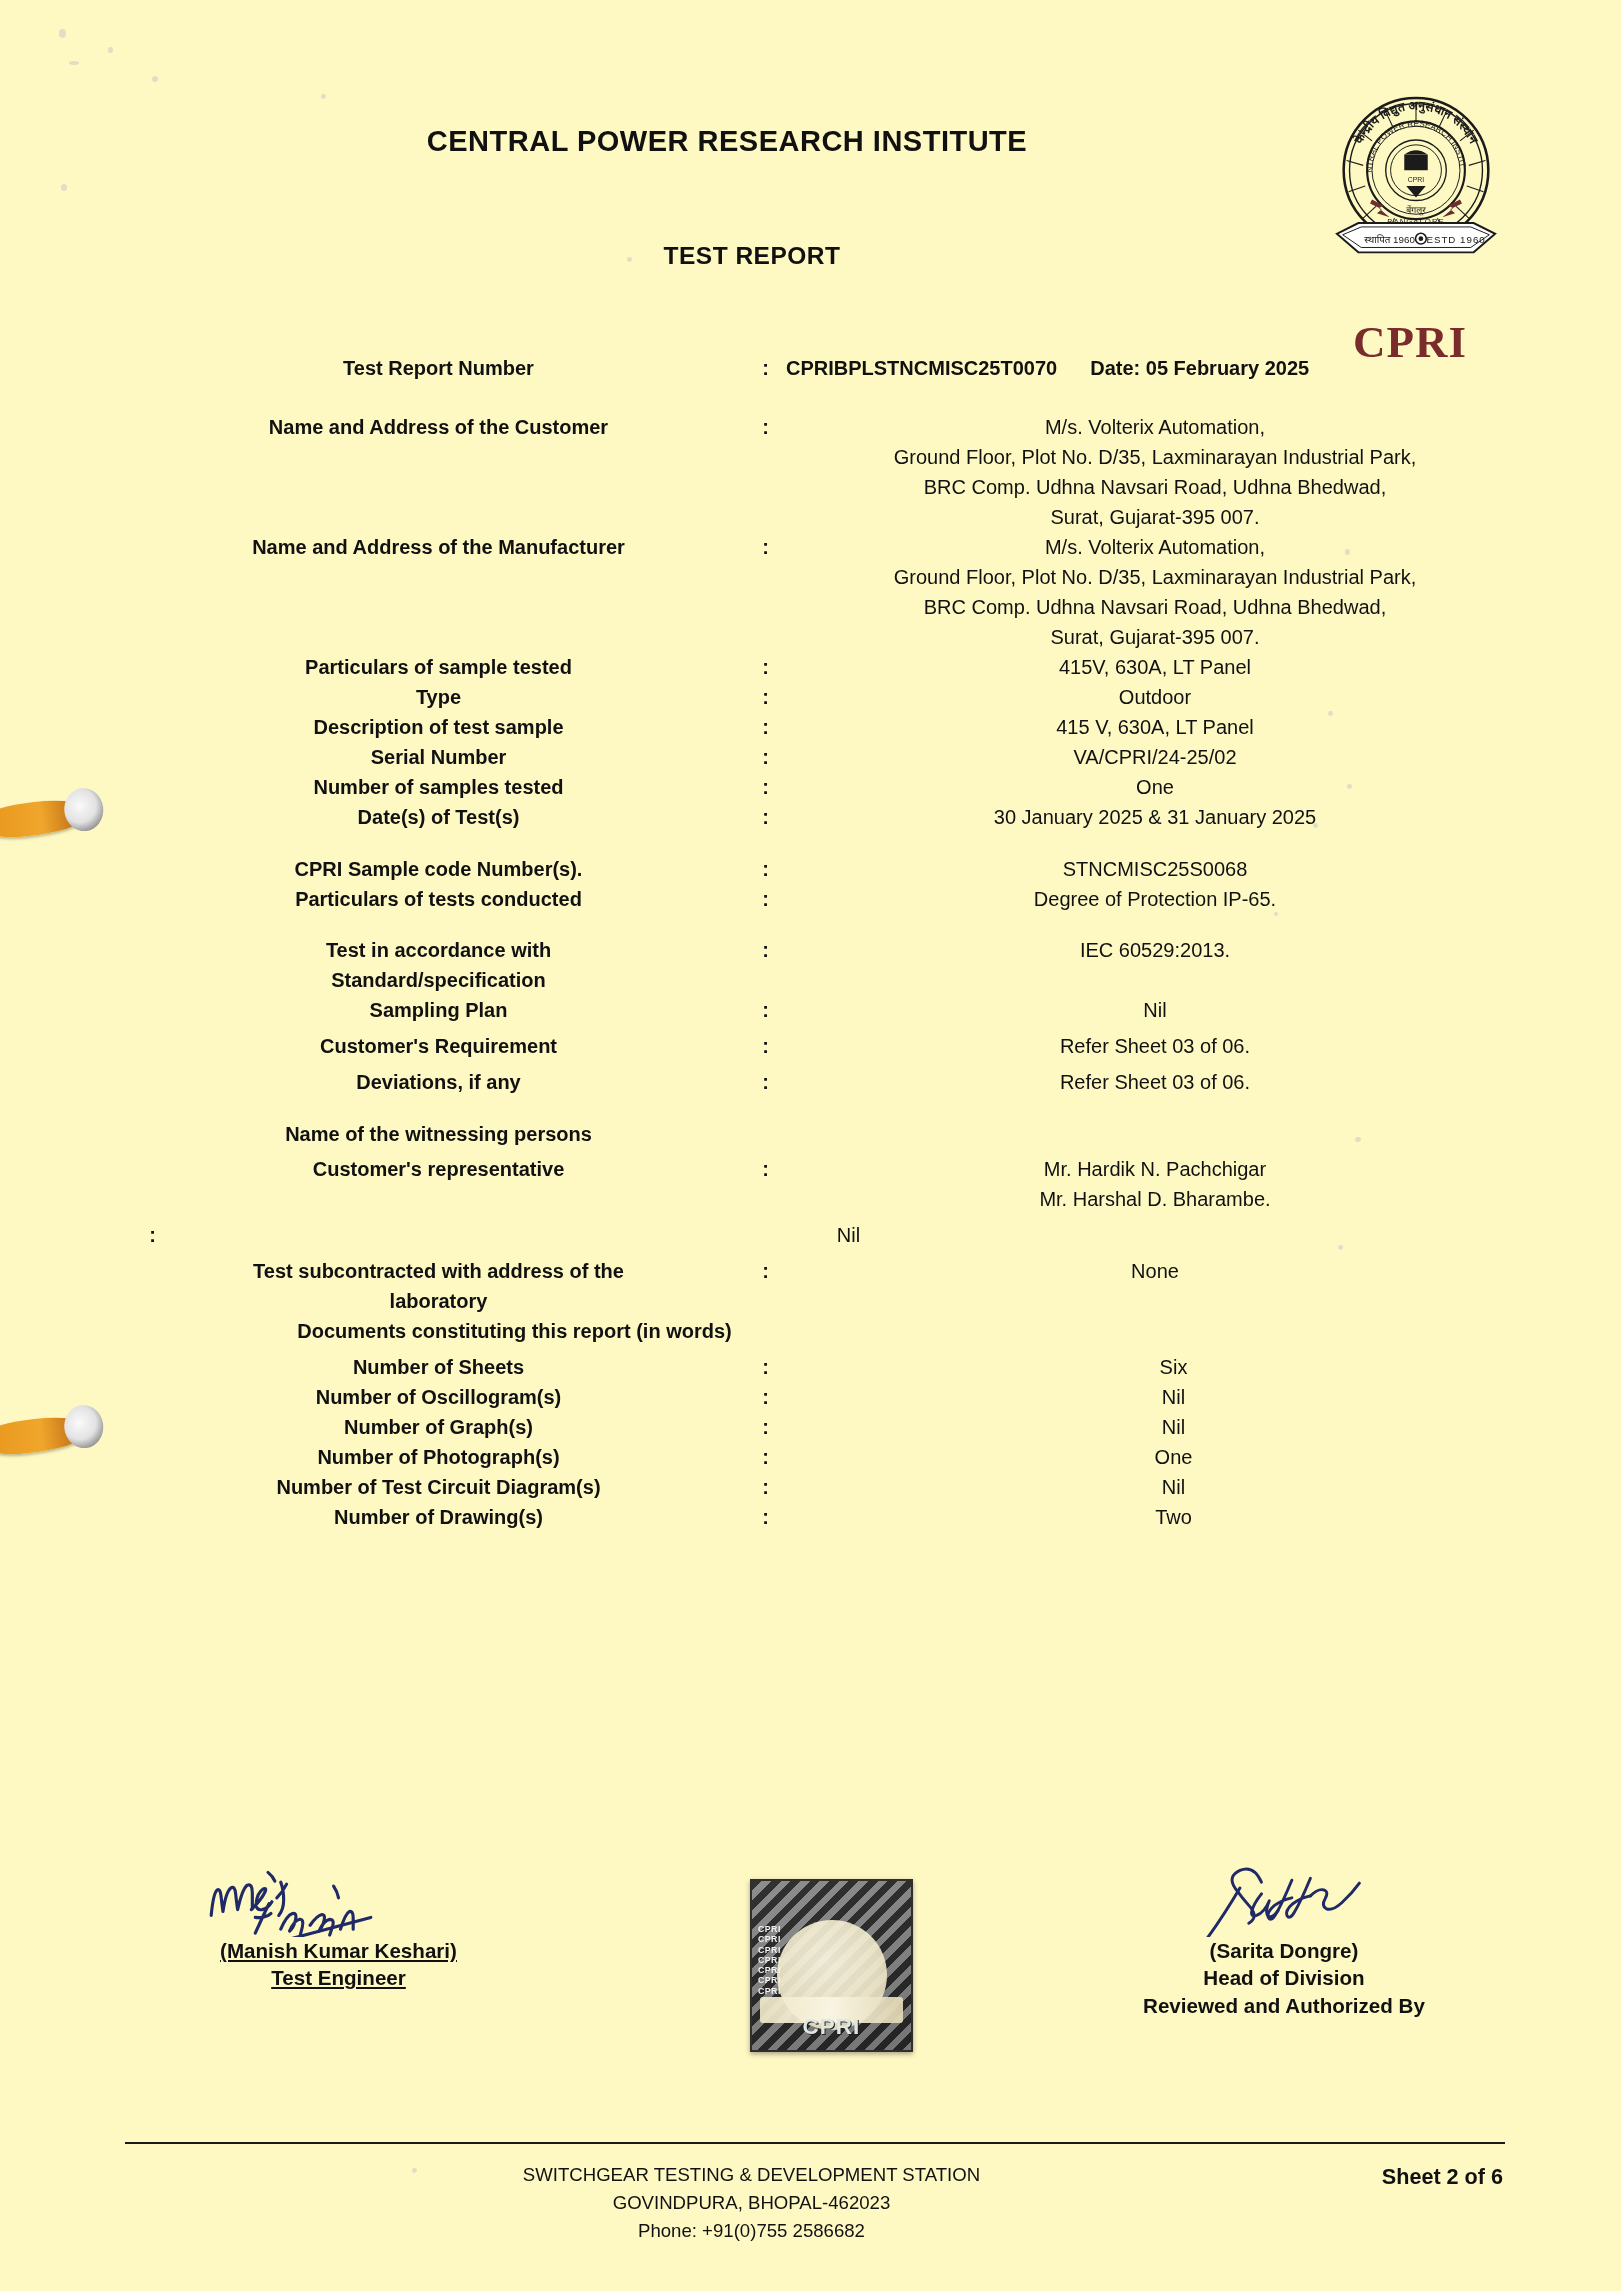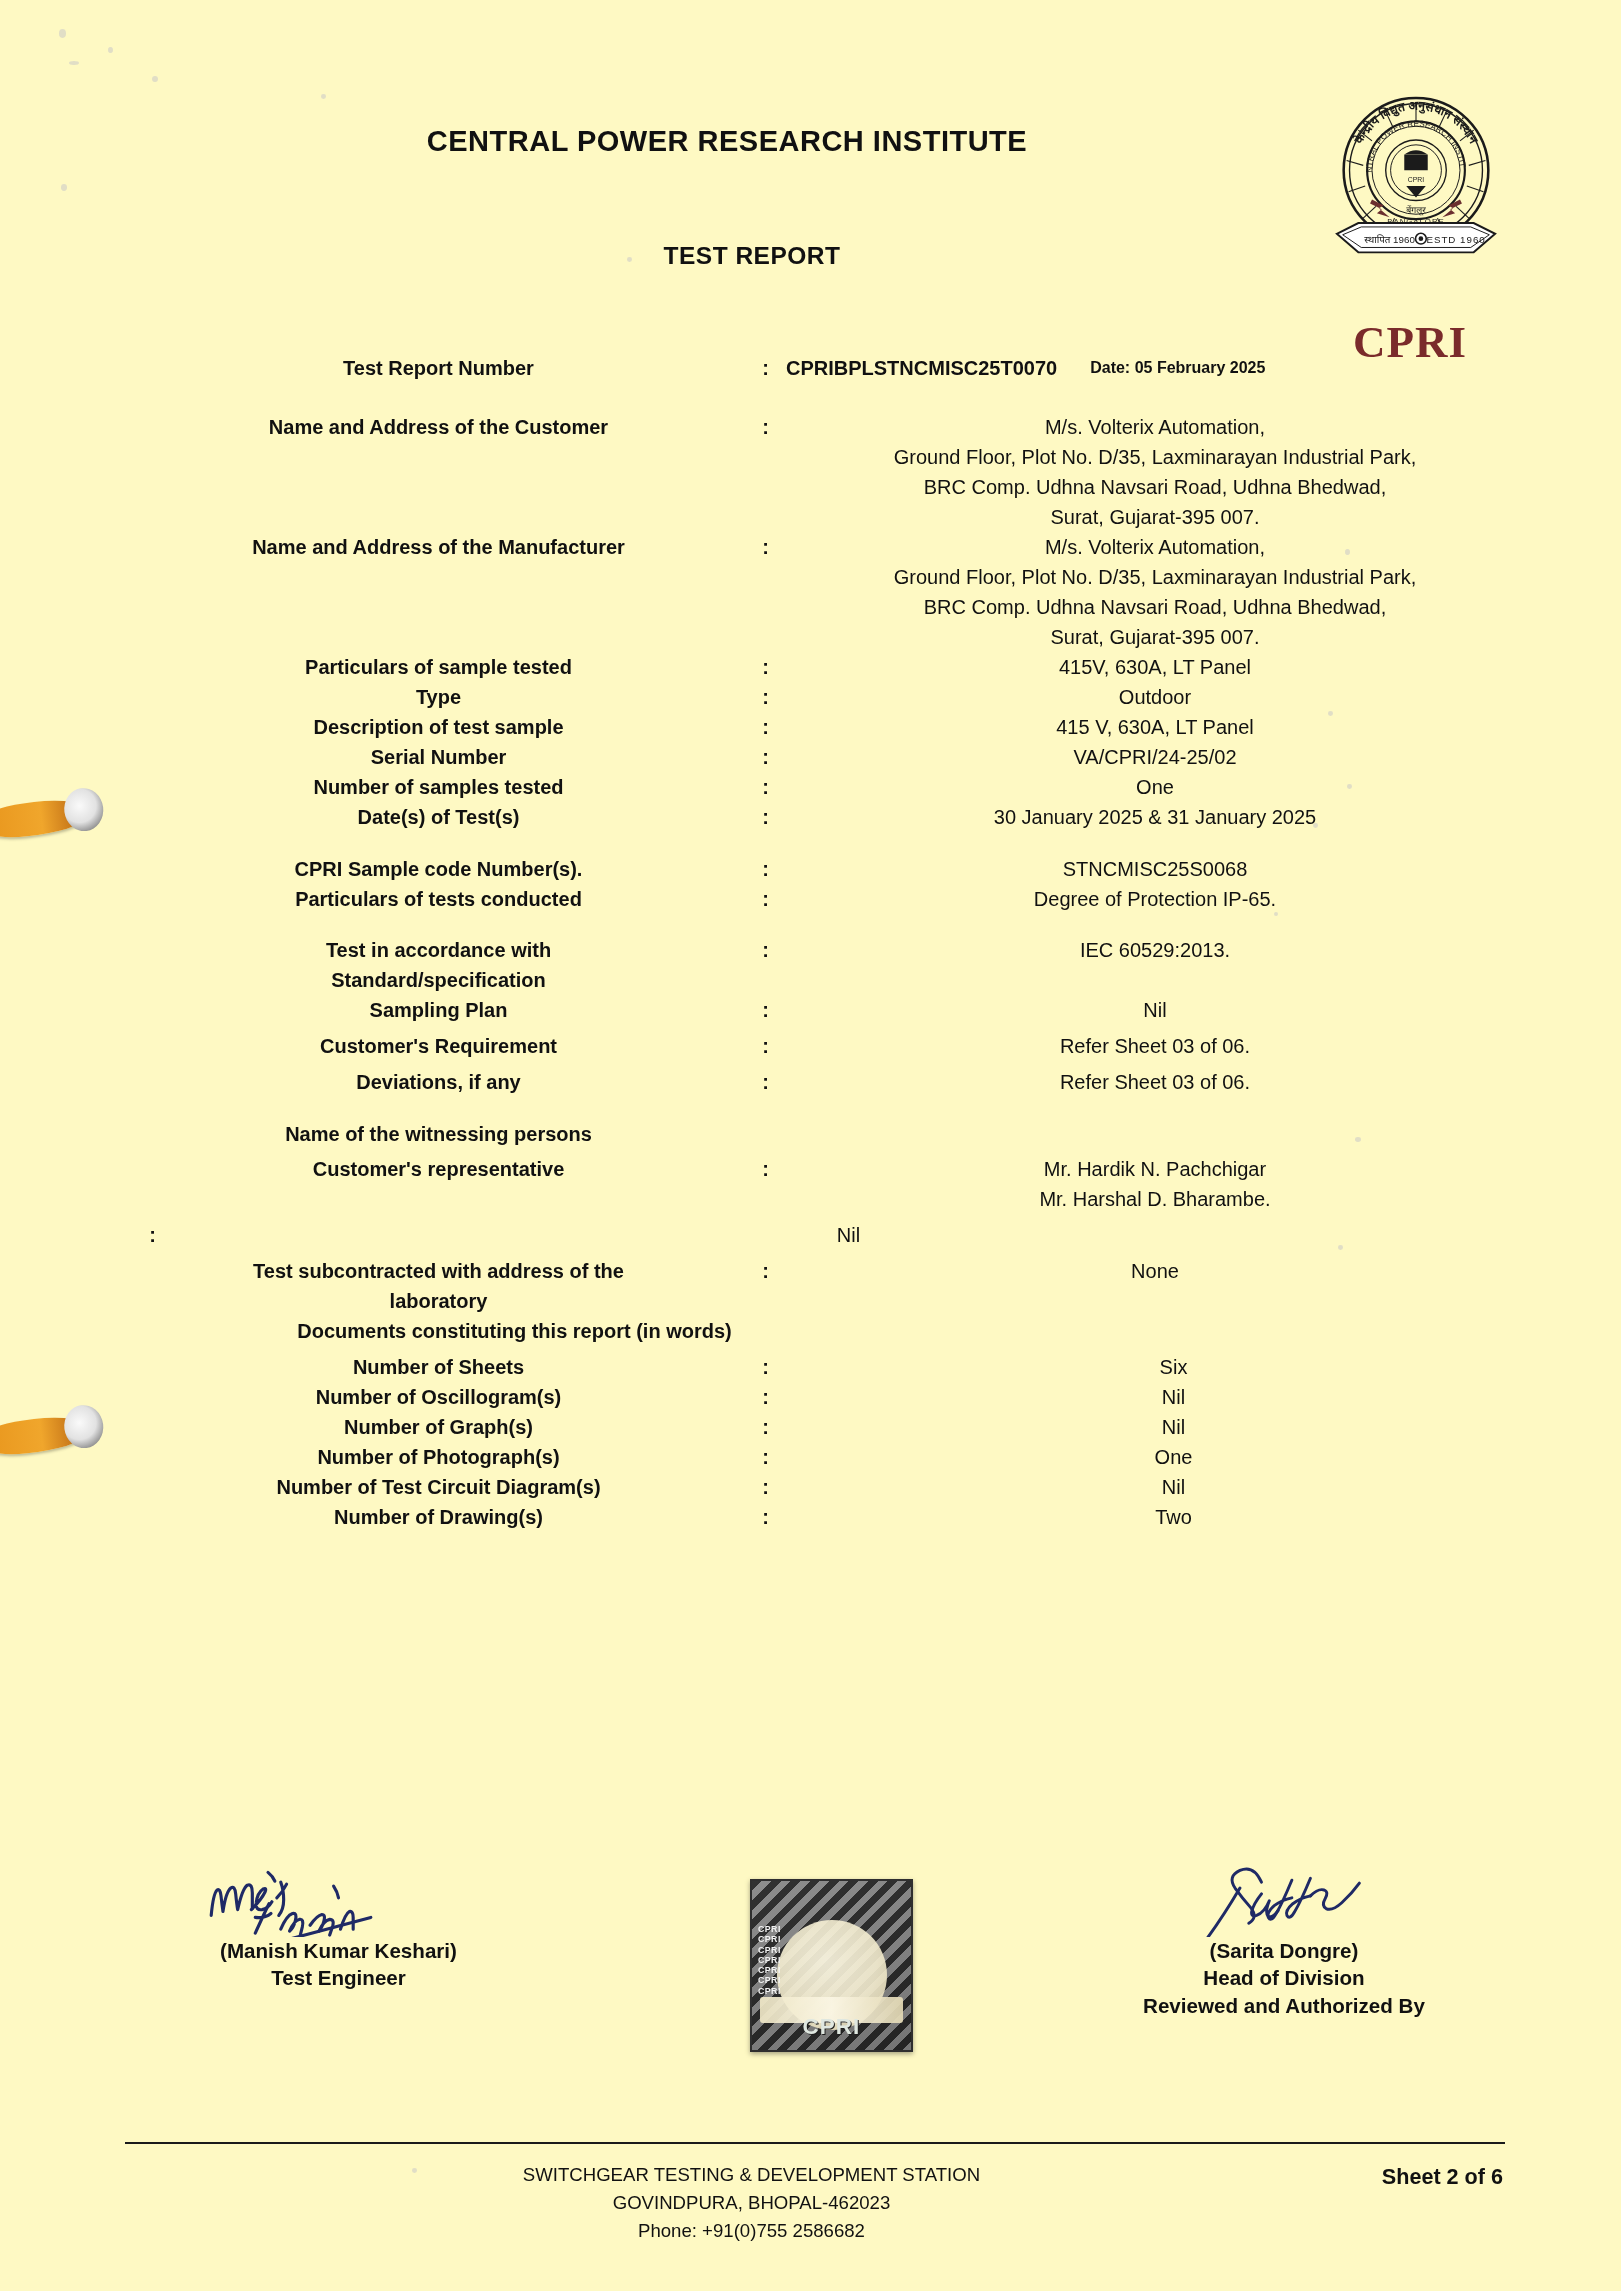--- a/index.html
+++ b/index.html
@@ -126,34 +126,35 @@
     white-space: pre-line;
   }
   .val.bold { font-weight: bold; }
   .row.head .lbl { font-weight: bold; }
 
   .spacer-lg { height: 29px; }
   .spacer-md { height: 21.6px; }
   .spacer-xs { height: 5.9px; }
 
   .datecell {
-    font-size: 16px;
+    font-size: 20px;
     font-weight: bold;
     line-height: 30px;
     padding-left: 33px;
     white-space: nowrap;
   }
 
   
   .sig-left {
     position: absolute;
     left: 108px;
     top: 1843px;
     width: 461px;
     text-align: center;
+    text-decoration: underline;
   }
   .sig-right {
     position: absolute;
     left: 1044px;
     top: 1843px;
     width: 480px;
     text-align: center;
   }
   .sig-name {
     font-size: 20.6px;

